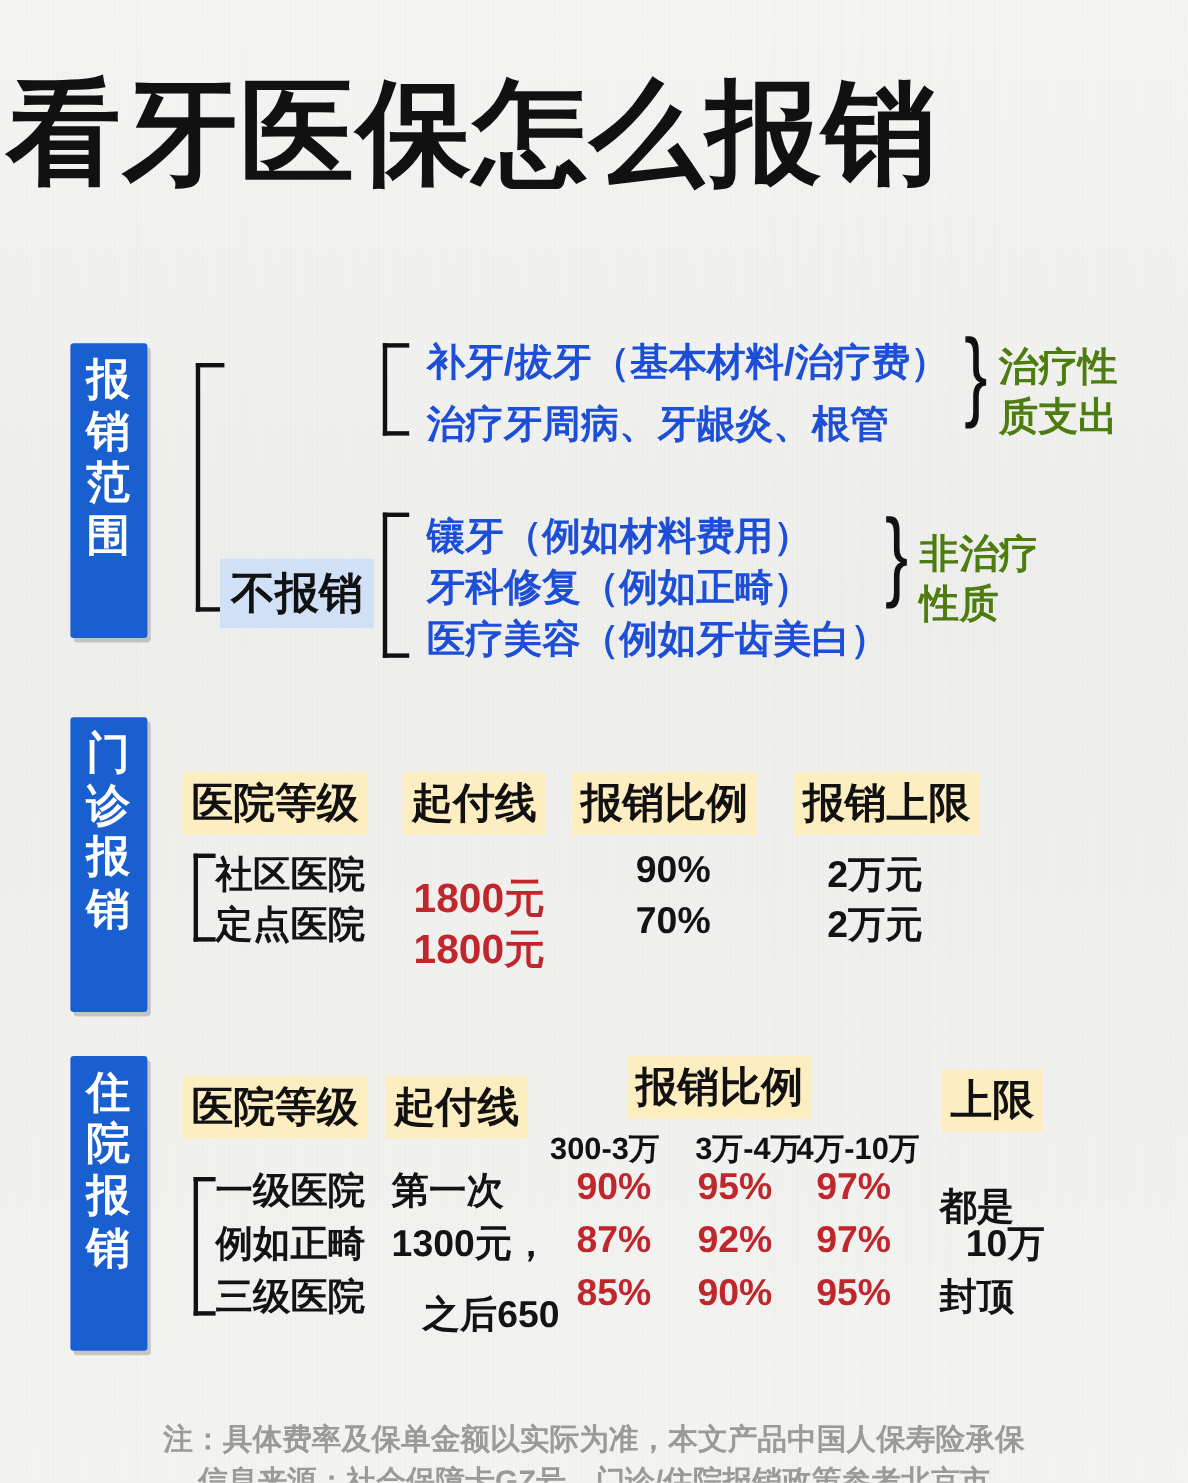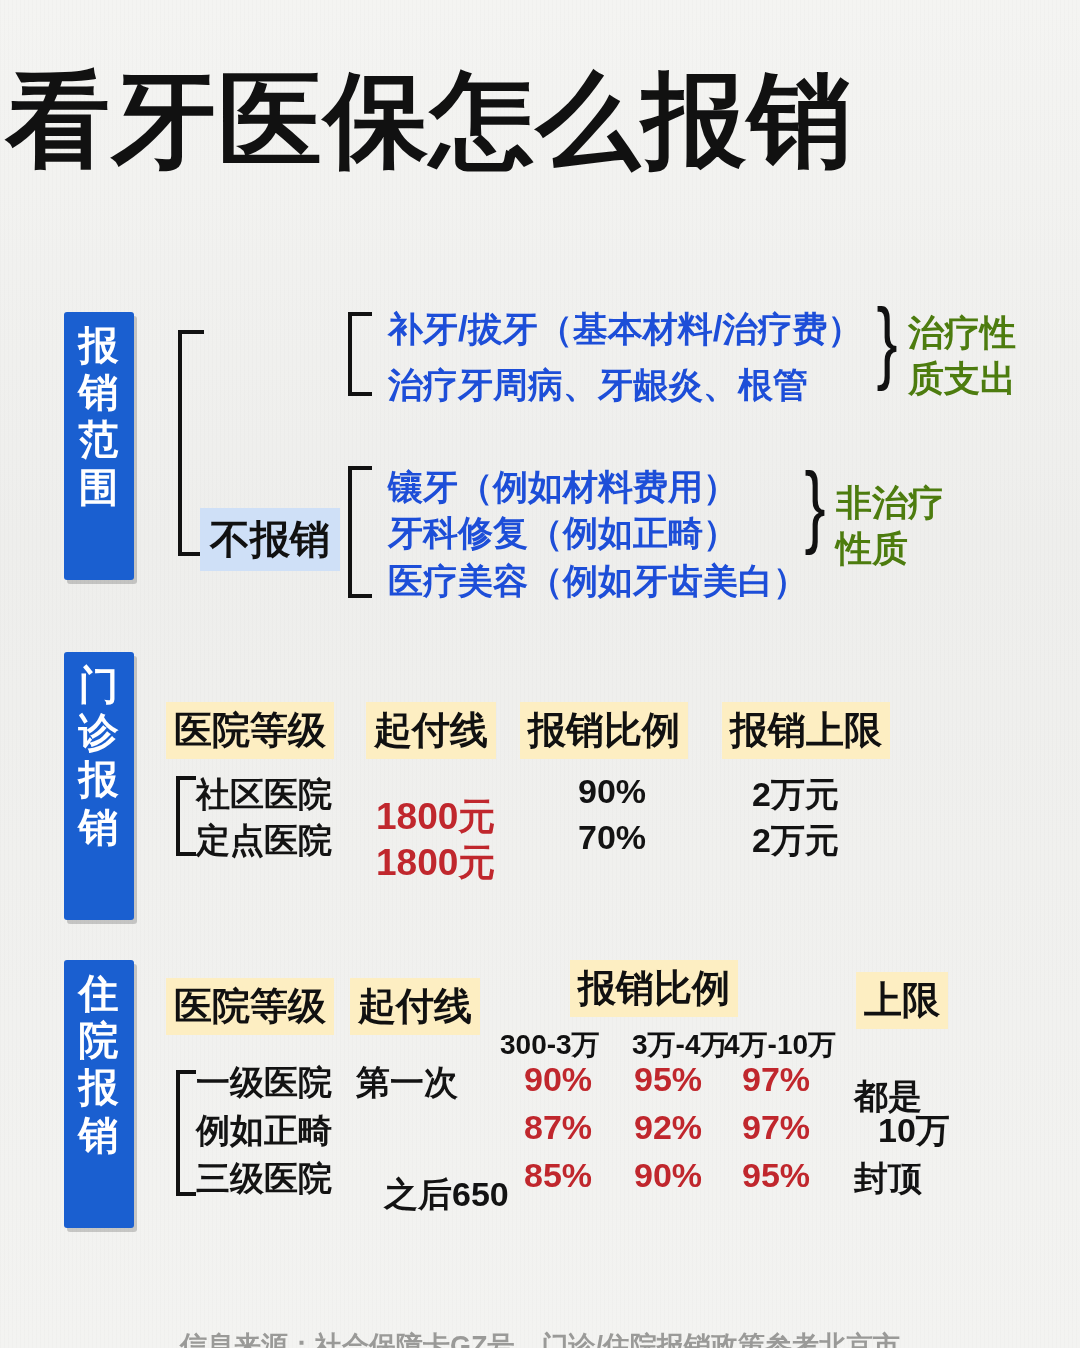--- a/index.html
+++ b/index.html
@@ -245,26 +245,28 @@
   <div class="bracket-left" style="left:176px; top:1070px; width:16px; height:118px;"></div>
 
   <div class="cell" style="left:196px; top:1060px;">一级医院</div>
   <div class="cell" style="left:356px; top:1060px;">第一次</div>
   <div class="cell-red" style="left:524px; top:1060px;">90%</div>
   <div class="cell-red" style="left:634px; top:1060px;">95%</div>
   <div class="cell-red" style="left:742px; top:1060px;">97%</div>
   <div class="cell" style="left:854px; top:1060px;margin-top:14px;">都是</div>
 
   <div class="cell" style="left:196px; top:1108px;">例如正畸</div>
+  <div class="cell" style="left:356px; top:1108px;">1300元，</div>
   <div class="cell-red" style="left:524px; top:1108px;">87%</div>
   <div class="cell-red" style="left:634px; top:1108px;">92%</div>
   <div class="cell-red" style="left:742px; top:1108px;">97%</div>
   <div class="cell" style="left:854px; top:1108px;margin-left:24px;">10万</div>
 
   <div class="cell" style="left:196px; top:1156px;">三级医院</div>
   <div class="cell" style="left:356px; top:1172px;margin-left:28px;">之后650</div>
   <div class="cell-red" style="left:524px; top:1156px;">85%</div>
   <div class="cell-red" style="left:634px; top:1156px;">90%</div>
   <div class="cell-red" style="left:742px; top:1156px;">95%</div>
   <div class="cell" style="left:854px; top:1156px;">封顶</div>
 
+  <div class="footer" style="top:1288px;">注：具体费率及保单金额以实际为准，本文产品中国人保寿险承保</div>
   <div class="footer" style="top:1326px;">信息来源：社会保障卡GZ号，门诊/住院报销政策参考北京市</div>
 </div>
 
 </body></html>

